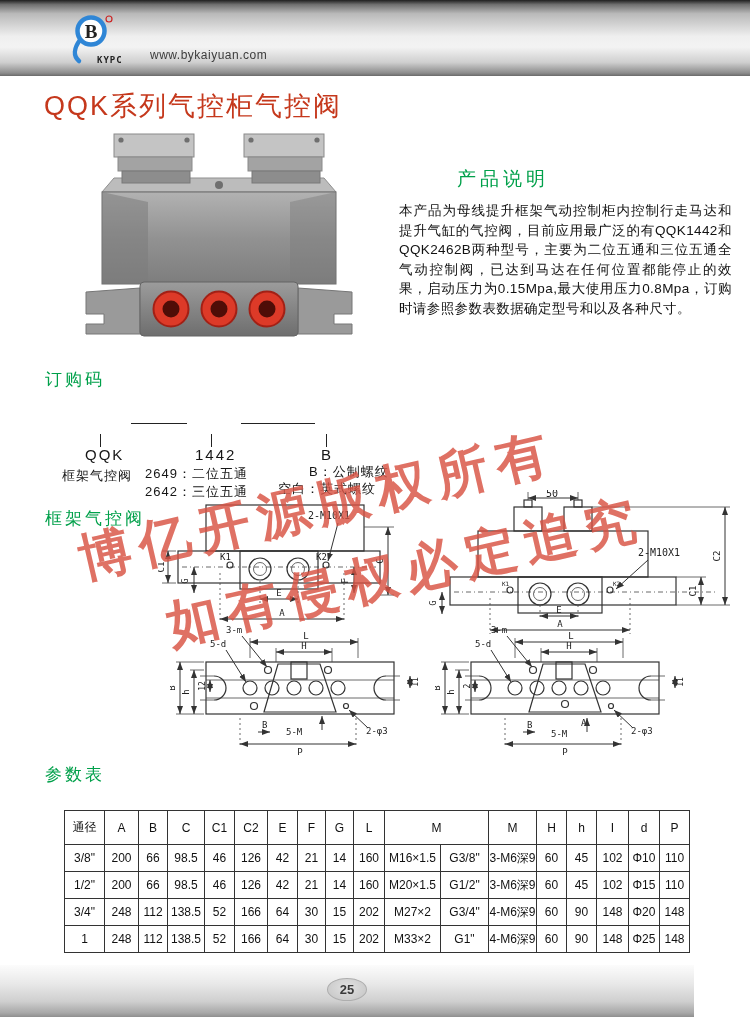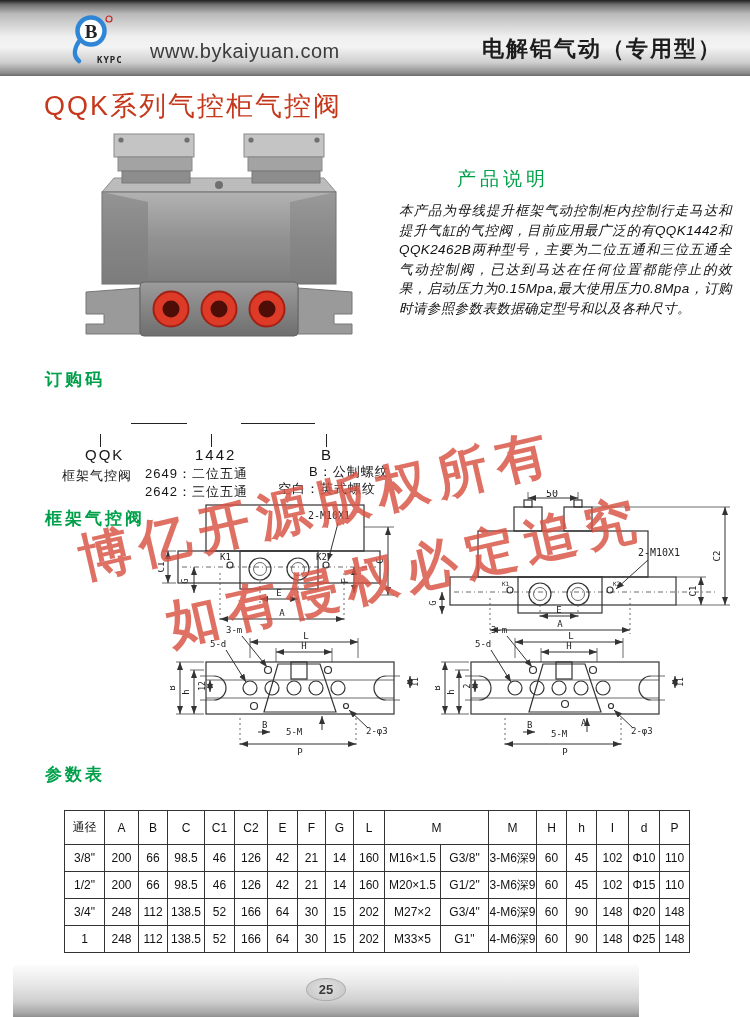--- a/index.html
+++ b/index.html
@@ -9,35 +9,35 @@
     font-family:"Liberation Sans","DejaVu Sans",sans-serif;
     color:#1a1a1a;
   }
   
   .header{
     position:absolute;left:0;top:0;width:750px;height:76px;
     background:linear-gradient(180deg,#1f1f1f 0%,#6f6f6f 6%,#b9b9b9 18%,#efefef 48%,#f3f3f3 62%,#cfcfcf 82%,#8d8d8d 96%,#6a6a6a 100%);
   }
   .logo{position:absolute;left:64px;top:10px;width:64px;height:58px;}
   .company{position:absolute;left:132px;top:21px;font-size:23px;font-weight:bold;color:#2a2a2a;letter-spacing:4px;}
-  .website{position:absolute;left:150px;top:40px;font-size:20px;color:#3c3c3c;letter-spacing:.5px;text-decoration:none;}
+  .website{position:absolute;left:150px;top:48px;font-size:12px;color:#3c3c3c;letter-spacing:.5px;text-decoration:none;}
   .head-right{position:absolute;right:28px;top:34px;font-size:22px;font-weight:bold;color:#1d1d1d;letter-spacing:2px;}
   
   .page-title{position:absolute;left:44px;top:88px;font-size:27px;color:#c5381c;letter-spacing:2px;}
   
   .photo{position:absolute;left:52px;top:126px;}
   
   .info-head{position:absolute;left:457px;top:166px;font-size:19px;font-weight:normal;color:#00a04a;letter-spacing:4px;}
   .info-text{
     position:absolute;left:399px;top:201px;width:333px;
     font-size:13.5px;line-height:19.6px;color:#121212;
-    text-align:justify;letter-spacing:.4px;font-style:italic;
-  }
-  
-  .sec-head{position:absolute;font-size:17px;font-weight:bold;color:#00a04a;letter-spacing:3px;}
+    text-align:justify;letter-spacing:.4px;
+  }
+  
+  .sec-head{position:absolute;font-size:17px;font-weight:normal;color:#00a04a;letter-spacing:3px;}
   
   .oc{position:absolute;left:45px;top:368px;width:360px;height:130px;font-size:14px;}
   .oc .t{position:absolute;white-space:nowrap;color:#161616;}
   .oc .hl{position:absolute;height:1px;background:#222;}
   .oc .vl{position:absolute;width:1px;background:#222;}
   .code{font-size:15px;letter-spacing:2px;color:#141414;margin-top:32px;}
   .desc{font-size:13px;letter-spacing:1px;margin-top:16px;}
   
   .drawing{position:absolute;}
   svg text{font-family:"DejaVu Sans Mono","DejaVu Sans",monospace;fill:#222;}
@@ -60,21 +60,21 @@
   
   .ptable{position:absolute;left:64px;top:810px;border-collapse:collapse;table-layout:fixed;width:626px;}
   .ptable th,.ptable td{
     border:1px solid #333;text-align:center;vertical-align:middle;
     font-size:12px;font-weight:normal;color:#111;padding:0;overflow:hidden;white-space:nowrap;
   }
   .ptable th{height:33px;}
   .ptable td{height:26px;}
   
   .footer{
-    position:absolute;left:13px;bottom:0;width:626px;height:52px;
+    position:absolute;left:0;bottom:0;width:694px;height:52px;
     background:linear-gradient(180deg,#fcfcfc 0%,#e9e9e9 35%,#cfcfcf 70%,#a8a8a8 92%,#8f8f8f 100%);
   }
   .page-oval{
     position:absolute;left:50%;top:13px;transform:translateX(-50%);
     width:38px;height:21px;border-radius:50%;
     background:radial-gradient(ellipse at 50% 40%,#e2e2e2,#c3c3c3);
     border:1px solid #aeaeae;color:#3a3a3a;font-size:13px;font-weight:bold;
     text-align:center;line-height:21px;
   }
 </style>
@@ -103,21 +103,20 @@
 
 <div class="header">
   <svg class="logo" viewBox="0 0 64 58">
     <circle cx="27" cy="21" r="13.5" fill="#ffffff" stroke="#2f86d6" stroke-width="4.5"></circle>
     <path d="M16 30 C 10 38 9 46 15 51" stroke="#2f86d6" stroke-width="4.5" fill="none" stroke-linecap="round"></path>
     <text x="27" y="28" text-anchor="middle" font-size="19" font-weight="bold" fill="#cc2222" style="font-family:'Liberation Serif',serif">B</text>
     <circle cx="45" cy="9" r="3" fill="none" stroke="#cc2222" stroke-width="1.2"></circle>
     <text x="33" y="53" font-size="9" font-weight="bold" fill="#cc2222" letter-spacing="1">KYPC</text>
   </svg>
   <a class="website" href="#">www.bykaiyuan.com</a>
-  <div class="head-right">电解铝气动（专用型）</div>
 </div>
 
 <div class="page-title">QQK系列气控柜气控阀</div>
 
 <svg class="photo" width="335" height="228" viewBox="0 0 335 228">
 
   <polygon points="62,52 272,52 284,66 50,66" fill="#bcbcbc" stroke="#8f8f8f" stroke-width="1"></polygon>
 
   <rect x="50" y="66" width="234" height="92" fill="url(#bodyGrad)" stroke="#6d6d6d"></rect>
   <polygon points="50,66 96,76 96,158 50,158" fill="#7c7c7c" opacity=".55"></polygon>
@@ -474,21 +473,21 @@
         <td>1</td>
         <td>248</td>
         <td>112</td>
         <td>138.5</td>
         <td>52</td>
         <td>166</td>
         <td>64</td>
         <td>30</td>
         <td>15</td>
         <td>202</td>
-        <td>M33×5</td>
+        <td>M33×2</td>
         <td>G1"</td>
         <td>4-M6深9</td>
         <td>60</td>
         <td>90</td>
         <td>148</td>
         <td>Φ25</td>
         <td>148</td>
       </tr>
     </tbody>
 </table>

